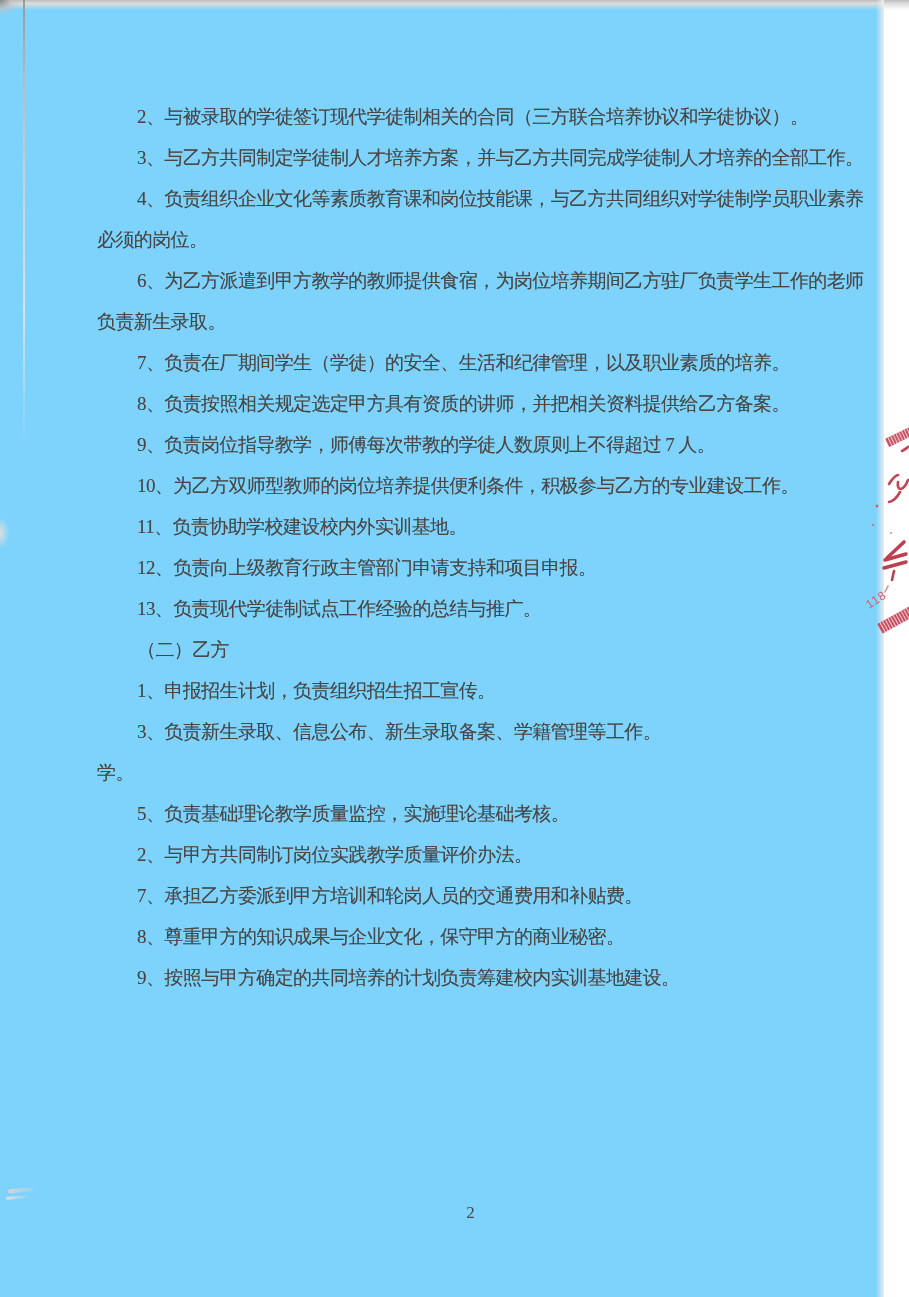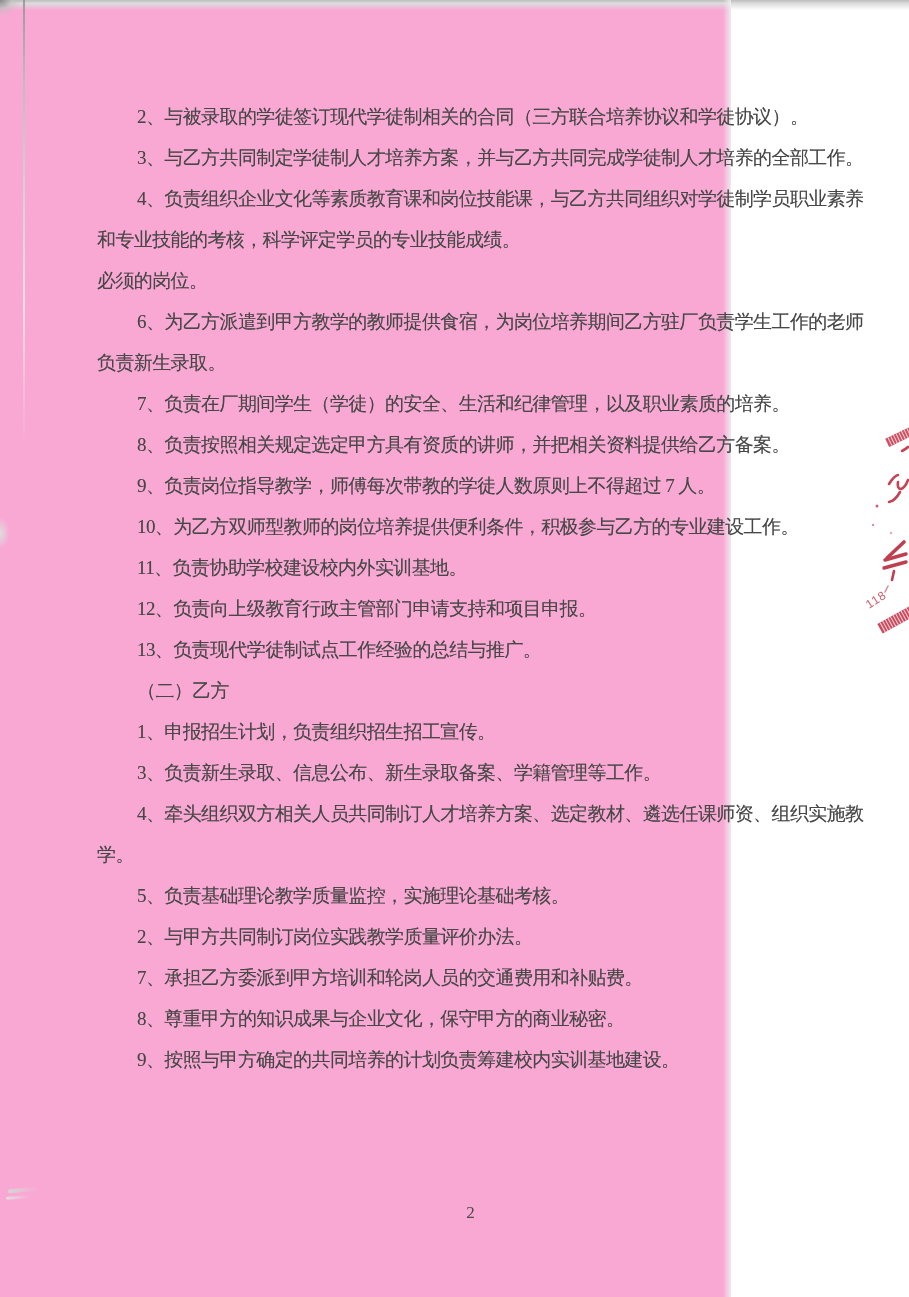--- a/index.html
+++ b/index.html
@@ -3,22 +3,22 @@
 <meta charset="utf-8">
 <style>
   html,body{margin:0;padding:0;}
   body{
     width:909px;height:1297px;
     background:#ffffff;
     font-family:"Liberation Serif","DejaVu Serif",serif;
     overflow:hidden;
   }
   .page{
-    position:relative;width:731px;height:1297px;
-    background:#f9a8d4;
+    position:relative;width:884px;height:1297px;
+    background:#7dd3fc;
   }
   
   .top-shade{
     position:absolute;top:0;left:0;width:909px;height:10px;
     background:linear-gradient(to bottom,#bdbdbd 0%,#dcdcdc 35%,rgba(255,255,255,0) 100%);
   }
   .corner-smudge{
     position:absolute;top:0;left:0;width:20px;height:16px;
     background:radial-gradient(ellipse at top left,#8a8a8a 0%,rgba(190,190,190,.55) 40%,rgba(255,255,255,0) 75%);
   }
@@ -73,35 +73,33 @@
   <div class="crease-line"></div>
   <div class="right-shade"></div>
   <div class="left-mid-smudge"></div>
   <div class="bl-smudge-a"></div>
   <div class="bl-smudge-b"></div>
 
   <div class="content">
     <div class="ln ind">2、与被录取的学徒签订现代学徒制相关的合同（三方联合培养协议和学徒协议）。</div>
     <div class="ln ind">3、与乙方共同制定学徒制人才培养方案，并与乙方共同完成学徒制人才培养的全部工作。</div>
     <div class="ln ind">4、负责组织企业文化等素质教育课和岗位技能课，与乙方共同组织对学徒制学员职业素养</div>
-    <div class="ln">和专业技能的考核，科学评定学员的专业技能成绩。</div>
     <div class="ln">必须的岗位。</div>
     <div class="ln ind">6、为乙方派遣到甲方教学的教师提供食宿，为岗位培养期间乙方驻厂负责学生工作的老师</div>
     <div class="ln">负责新生录取。</div>
     <div class="ln ind">7、负责在厂期间学生（学徒）的安全、生活和纪律管理，以及职业素质的培养。</div>
     <div class="ln ind">8、负责按照相关规定选定甲方具有资质的讲师，并把相关资料提供给乙方备案。</div>
     <div class="ln ind">9、负责岗位指导教学，师傅每次带教的学徒人数原则上不得超过 7 人。</div>
     <div class="ln ind">10、为乙方双师型教师的岗位培养提供便利条件，积极参与乙方的专业建设工作。</div>
     <div class="ln ind">11、负责协助学校建设校内外实训基地。</div>
     <div class="ln ind">12、负责向上级教育行政主管部门申请支持和项目申报。</div>
     <div class="ln ind">13、负责现代学徒制试点工作经验的总结与推广。</div>
     <div class="ln ind">（二）乙方</div>
     <div class="ln ind">1、申报招生计划，负责组织招生招工宣传。</div>
     <div class="ln ind">3、负责新生录取、信息公布、新生录取备案、学籍管理等工作。</div>
-    <div class="ln ind">4、牵头组织双方相关人员共同制订人才培养方案、选定教材、遴选任课师资、组织实施教</div>
     <div class="ln">学。</div>
     <div class="ln ind">5、负责基础理论教学质量监控，实施理论基础考核。</div>
     <div class="ln ind">2、与甲方共同制订岗位实践教学质量评价办法。</div>
     <div class="ln ind">7、承担乙方委派到甲方培训和轮岗人员的交通费用和补贴费。</div>
     <div class="ln ind">8、尊重甲方的知识成果与企业文化，保守甲方的商业秘密。</div>
     <div class="ln ind">9、按照与甲方确定的共同培养的计划负责筹建校内实训基地建设。</div>
   </div>
 
   <div class="page-number">2</div>
 

